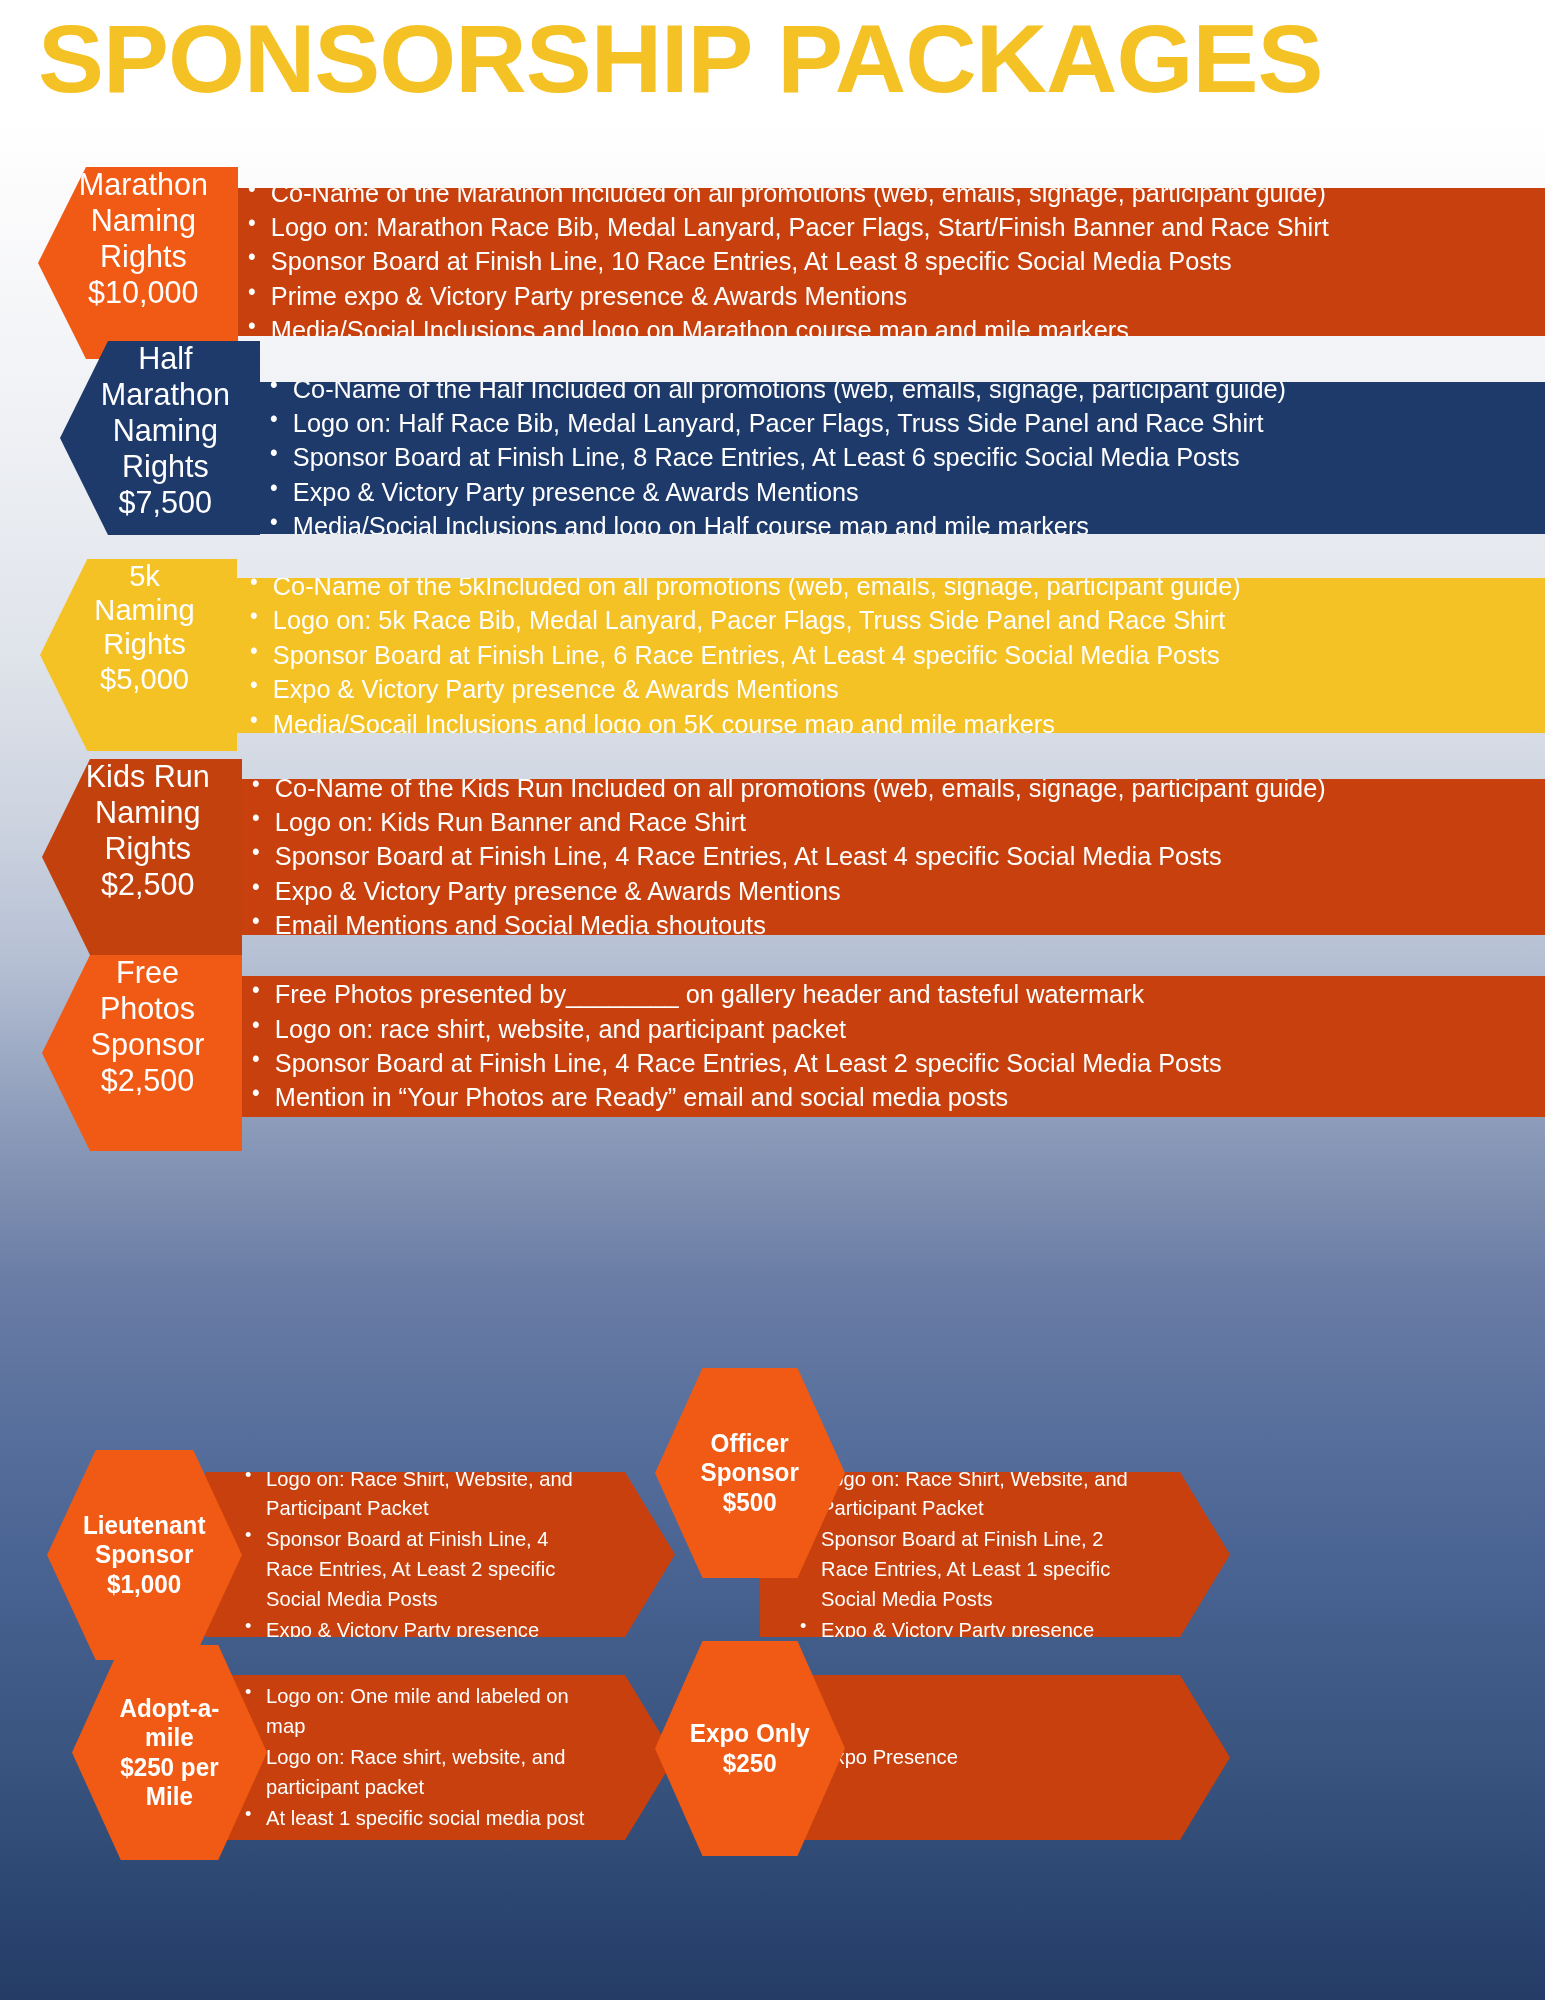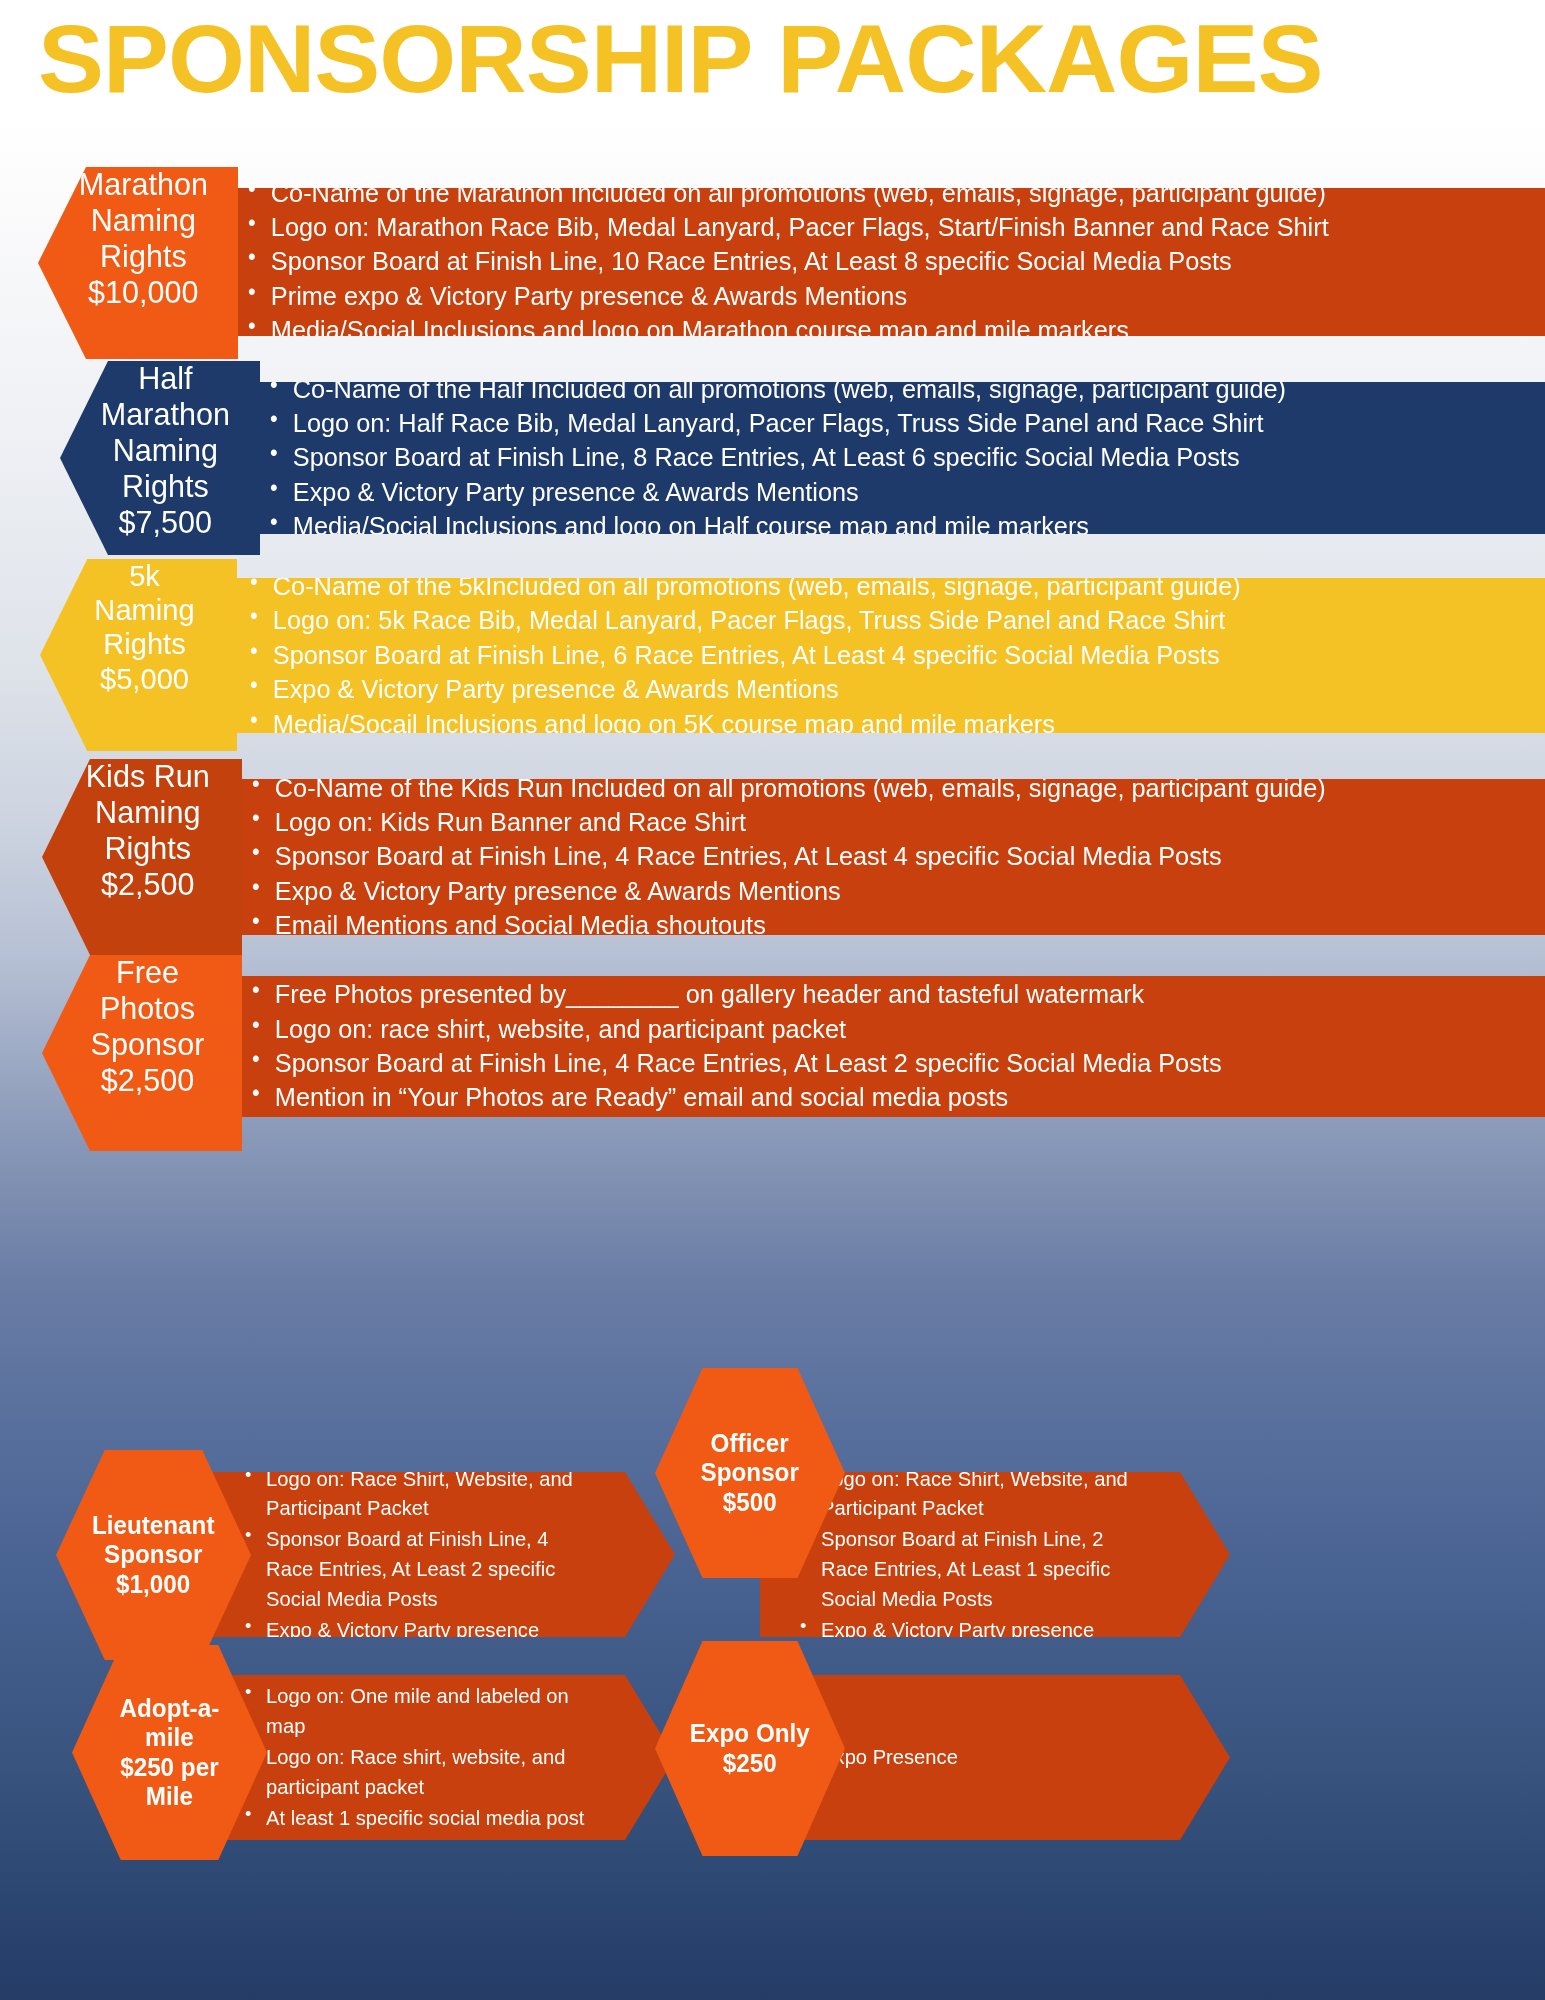--- a/index.html
+++ b/index.html
@@ -98,21 +98,21 @@
       </div>
       <div class="bar" style="left: 220px; top: 382px; width: 1445px; height: 152px; background: rgb(30, 58, 107);">
         <ul>
           <li>Co-Name of the Half Included on all promotions (web, emails, signage, participant guide)</li>
           <li>Logo on: Half Race Bib, Medal Lanyard, Pacer Flags, Truss Side Panel and Race Shirt</li>
           <li>Sponsor Board at Finish Line, 8 Race Entries, At Least 6 specific Social Media Posts</li>
           <li>Expo &amp; Victory Party presence &amp; Awards Mentions</li>
           <li>Media/Social Inclusions  and logo on Half course map and mile markers</li>
         </ul>
       </div>
-      <div class="hexbadge" style="left: 60px; top: 361px; width: 200px; height: 194px; background: rgb(30, 58, 107); font-size: 31.5px;">
+      <div class="hexbadge" style="left: 60px; top: 341px; width: 200px; height: 194px; background: rgb(30, 58, 107); font-size: 31.5px;">
         <span>
           <div>Half</div>
           <div>Marathon</div>
           <div>Naming</div>
           <div>Rights</div>
           <div>$7,500</div>
         </span>
       </div>
       <div class="bar" style="left: 200px; top: 578px; width: 1425px; height: 155px; background: rgb(245, 194, 38);">
         <ul>
@@ -166,21 +166,21 @@
       </div>
     </div>
   <div id="srows">
       <div class="sbar" style="left: 205px; top: 1472px; width: 470px; height: 165px; background: rgb(200, 64, 13);">
         <ul>
           <li>Logo on: Race Shirt, Website, and Participant Packet</li>
           <li>Sponsor Board at Finish Line, 4 Race Entries, At Least 2 specific Social Media Posts</li>
           <li>Expo &amp; Victory Party presence</li>
         </ul>
       </div>
-      <div class="hexfull" style="left: 56px; top: 1450px; width: 195px; height: 210px; background: rgb(240, 90, 20); font-size: 25px;">
+      <div class="hexfull" style="left: 47px; top: 1450px; width: 195px; height: 210px; background: rgb(240, 90, 20); font-size: 25px;">
         <span>
           <div>Lieutenant</div>
           <div>Sponsor</div>
           <div>$1,000</div>
         </span>
       </div>
       <div class="sbar" style="left: 760px; top: 1472px; width: 470px; height: 165px; background: rgb(200, 64, 13);">
         <ul>
           <li>Logo on: Race Shirt, Website, and Participant Packet</li>
           <li>Sponsor Board at Finish Line, 2 Race Entries, At Least 1 specific Social Media Posts</li>

